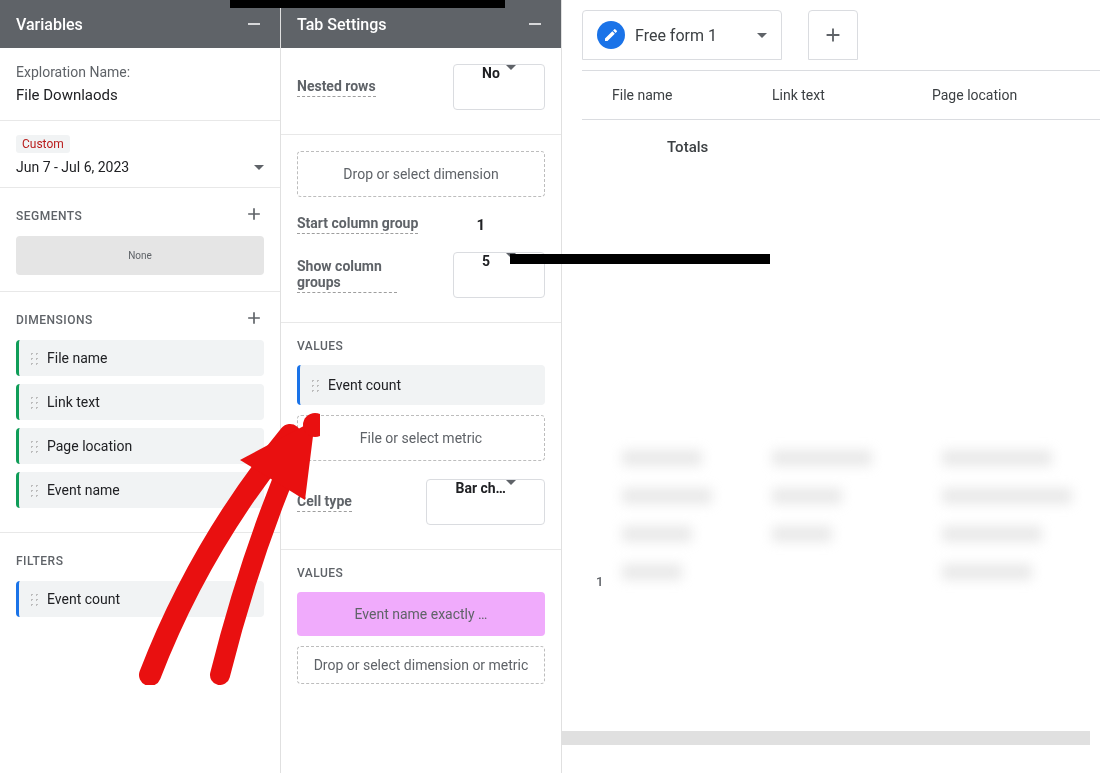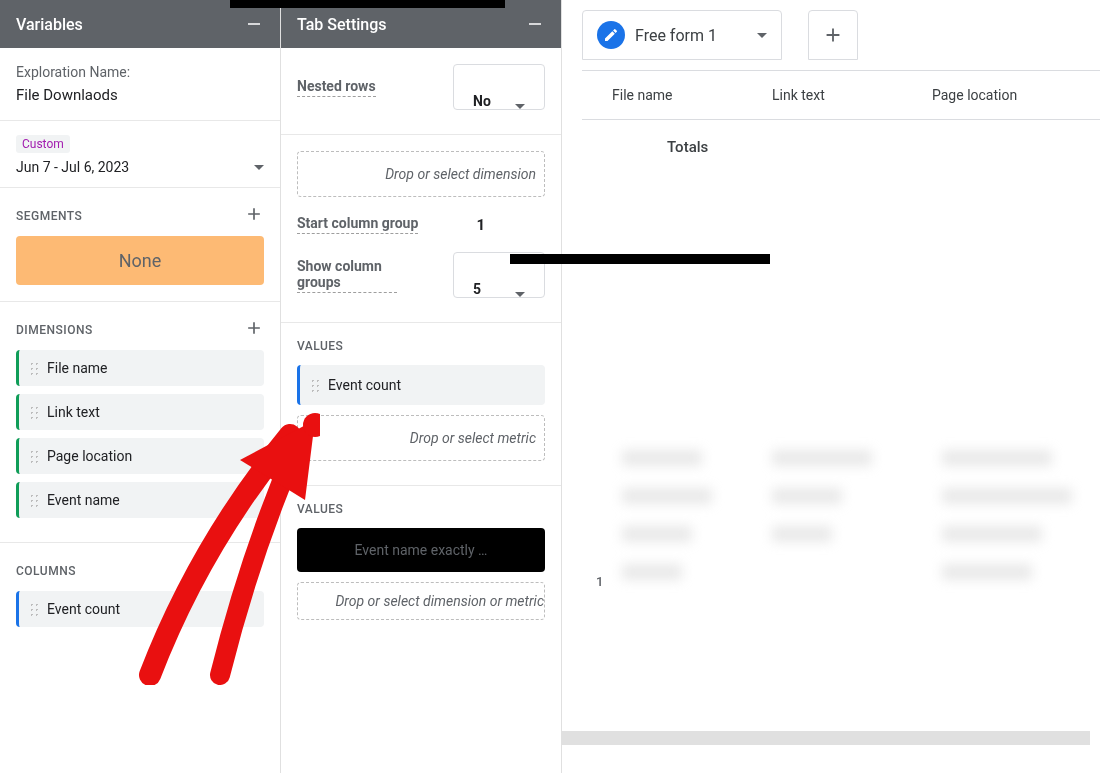--- a/index.html
+++ b/index.html
@@ -10,45 +10,45 @@
 .panel.variables { left: 0; width: 281px; }
 .panel-header { background: #5f6368; color: #fff; font-size: 16px; font-weight: 500; padding: 14px 16px; display: flex; align-items: center; justify-content: space-between; }
 .collapse-btn { width: 20px; height: 20px; display: flex; align-items: center; justify-content: center; cursor: pointer; }
 .collapse-btn svg { fill: #fff; }
 
 .section { padding: 16px; border-bottom: 1px solid #e8e8e8; }
 .section.tight { padding: 12px 16px; }
 .label-caption { font-size: 14px; color: #5f6368; margin-bottom: 6px; }
 .value-text { font-size: 15px; color: #202124; }
 
-.date-pill { display:inline-block; background:#f1f3f4; color:#a21caf; font-size:12px; padding:2px 6px; border-radius:3px; margin-bottom:6px; }
+.date-pill { display:inline-block; background:#f1f3f4; color:#b91c1c; font-size:12px; padding:2px 6px; border-radius:3px; margin-bottom:6px; }
 .date-row { display:flex; align-items:center; justify-content:space-between; }
 .date-row .val { font-size:14px; color:#202124;text-align:right; }
 .caret { width: 0; height:0; border-left:5px solid transparent; border-right:5px solid transparent; border-top:5px solid #5f6368; }
 
 .section-title-row { display:flex; align-items:center; justify-content:space-between; margin-bottom:8px;}
 .section-title { font-size:12px; letter-spacing:.5px; color:#5f6368; font-weight:500; }
 .plus-icon svg { fill:#5f6368; }
 
-.none-chip { width:100%; text-align:center; background:#fdba74; color:#5f6368; font-size:18px; padding:14px 0; border-radius:4px; }
+.none-chip { width:100%; text-align:center; background:#e5e5e5; color:#5f6368; font-size:10px; padding:14px 0; border-radius:4px; }
 
 .chip { display:flex; align-items:center; gap:8px; background:#f1f3f4; border-radius:4px; padding:10px 10px; font-size:14px; color:#202124; margin-bottom:8px; }
 .chip.dimension { border-left:3px solid #0f9d58; }
 .chip.metric { border-left:3px solid #1a73e8; }
 .drag-handle { width:10px; height:14px; display:inline-block; background-image: radial-gradient(#bdbdbd 1px, transparent 1px); background-size: 5px 5px; background-position: 0 0; }
 
 
 .panel.tabsettings { left: 281px; width: 281px; }
 .dashed-label { color:#5f6368; font-size:14px; border-bottom: 1px dashed #9e9e9e; padding-bottom:2px; }
 .row-flex { display:flex; align-items:center; justify-content:space-between; margin-bottom:8px;font-weight:bold;}
-.select-box { border:1px solid #dadce0; border-radius:4px; display:flex; align-items:flex-end; justify-content:space-between; padding: 0 19px; font-size:14px; color:#202124; min-width:92px; height:46px; }
+.select-box { border:1px solid #dadce0; border-radius:4px; display:flex; align-items:flex-start; justify-content:space-between; padding: 0 28px; font-size:14px; color:#202124; min-width:92px; height:46px; }
 .select-box.small{ min-width:92px;}
-.drop-area { border:1px dashed #bdbdbd; border-radius:4px; text-align:right; color:#5f6368; font-size:14px; padding:14px 8px; margin-bottom:8px;font-style:italic;}
+.drop-area { border:1px dashed #bdbdbd; border-radius:4px; text-align:center; color:#5f6368; font-size:14px; padding:14px 8px; margin-bottom:8px;}
 .chip-value { display:flex; align-items:center; gap:8px; background:#f1f3f4; border-radius:4px; padding:12px 10px; font-size:14px; color:#202124; border-left:3px solid #1a73e8; margin-bottom:10px;}
-.filter-chip { background:#000000; border-radius:4px; text-align:center; padding:14px 10px; font-size:14px; color:#5f6368; margin-bottom:10px; white-space:nowrap; overflow:hidden; text-overflow:ellipsis; }
+.filter-chip { background:#f0abfc; border-radius:4px; text-align:center; padding:14px 10px; font-size:14px; color:#5f6368; margin-bottom:10px; white-space:nowrap; overflow:hidden; text-overflow:ellipsis; }
 
 
 .main { position:absolute; left: 562px; right:0; top:0; bottom:0; padding:10px 10px 0 20px; }
 .tab-bar { display:flex; align-items:center; gap:26px; margin-bottom: 10px; }
 .tab-active { height:50px; border:1px solid #dadce0; border-radius:4px 4px 0 0; display:flex; align-items:center; gap:10px; padding: 0 14px; font-size:16px; color:#3c4043; background:#fff; }
 .edit-circle { width:28px; height:28px; border-radius:50%; background:#1a73e8; display:flex; align-items:center; justify-content:center;}
 .edit-circle svg{ fill:#fff; width:16px; height:16px;}
 .add-tab { width:50px; height:50px; border:1px solid #dadce0; border-radius:4px 4px 0 0; display:flex; align-items:center; justify-content:center; font-size:22px; color:#5f6368; background:#fff;}
 .report-table { border-top:1px solid #dadce0; }
 .col-headers { display:grid; grid-template-columns: 160px 160px 160px; padding:16px 30px; font-size:14px; color:#3c4043;}
@@ -126,21 +126,21 @@
       <span>Page location</span>
     </div>
     <div class="chip dimension">
       <span class="drag-handle"></span>
       <span>Event name</span>
     </div>
   </div>
 
   <div class="section" style="border-bottom:none;">
     <div class="section-title-row">
-      <span class="section-title">COLUMNS</span>
+      <span class="section-title">FILTERS</span>
       <span class="plus-icon">
         <svg viewBox="0 0 24 24" width="20" height="20">
             <path d="M11 5h2v6h6v2h-6v6h-2v-6H5v-2h6z"></path>
           </svg>
       </span>
     </div>
     <div class="chip metric">
       <span class="drag-handle"></span>
       <span>Event count</span>
     </div>
@@ -181,21 +181,28 @@
       </div>
     </div>
   </div>
 
   <div class="section">
     <div class="section-title" style="margin-bottom:12px;">VALUES</div>
     <div class="chip-value">
       <span class="drag-handle"></span>
       <span>Event count</span>
     </div>
-    <div class="drop-area">Drop or select metric</div>
+    <div class="drop-area">File or select metric</div>
+    <div class="row-flex" style="margin-top:18px;">
+      <span class="dashed-label">Cell type</span>
+      <div class="select-box small">
+        <span>Bar ch…</span>
+        <span class="caret"></span>
+      </div>
+    </div>
   </div>
 
   <div class="section" style="border-bottom:none;">
     <div class="section-title" style="margin-bottom:12px;">VALUES</div>
     <div class="filter-chip">Event name exactly …</div>
     <div class="drop-area" style="padding:10px 0;">Drop or select dimension or metric</div>
   </div>
 </div>
 
 <div class="main">

